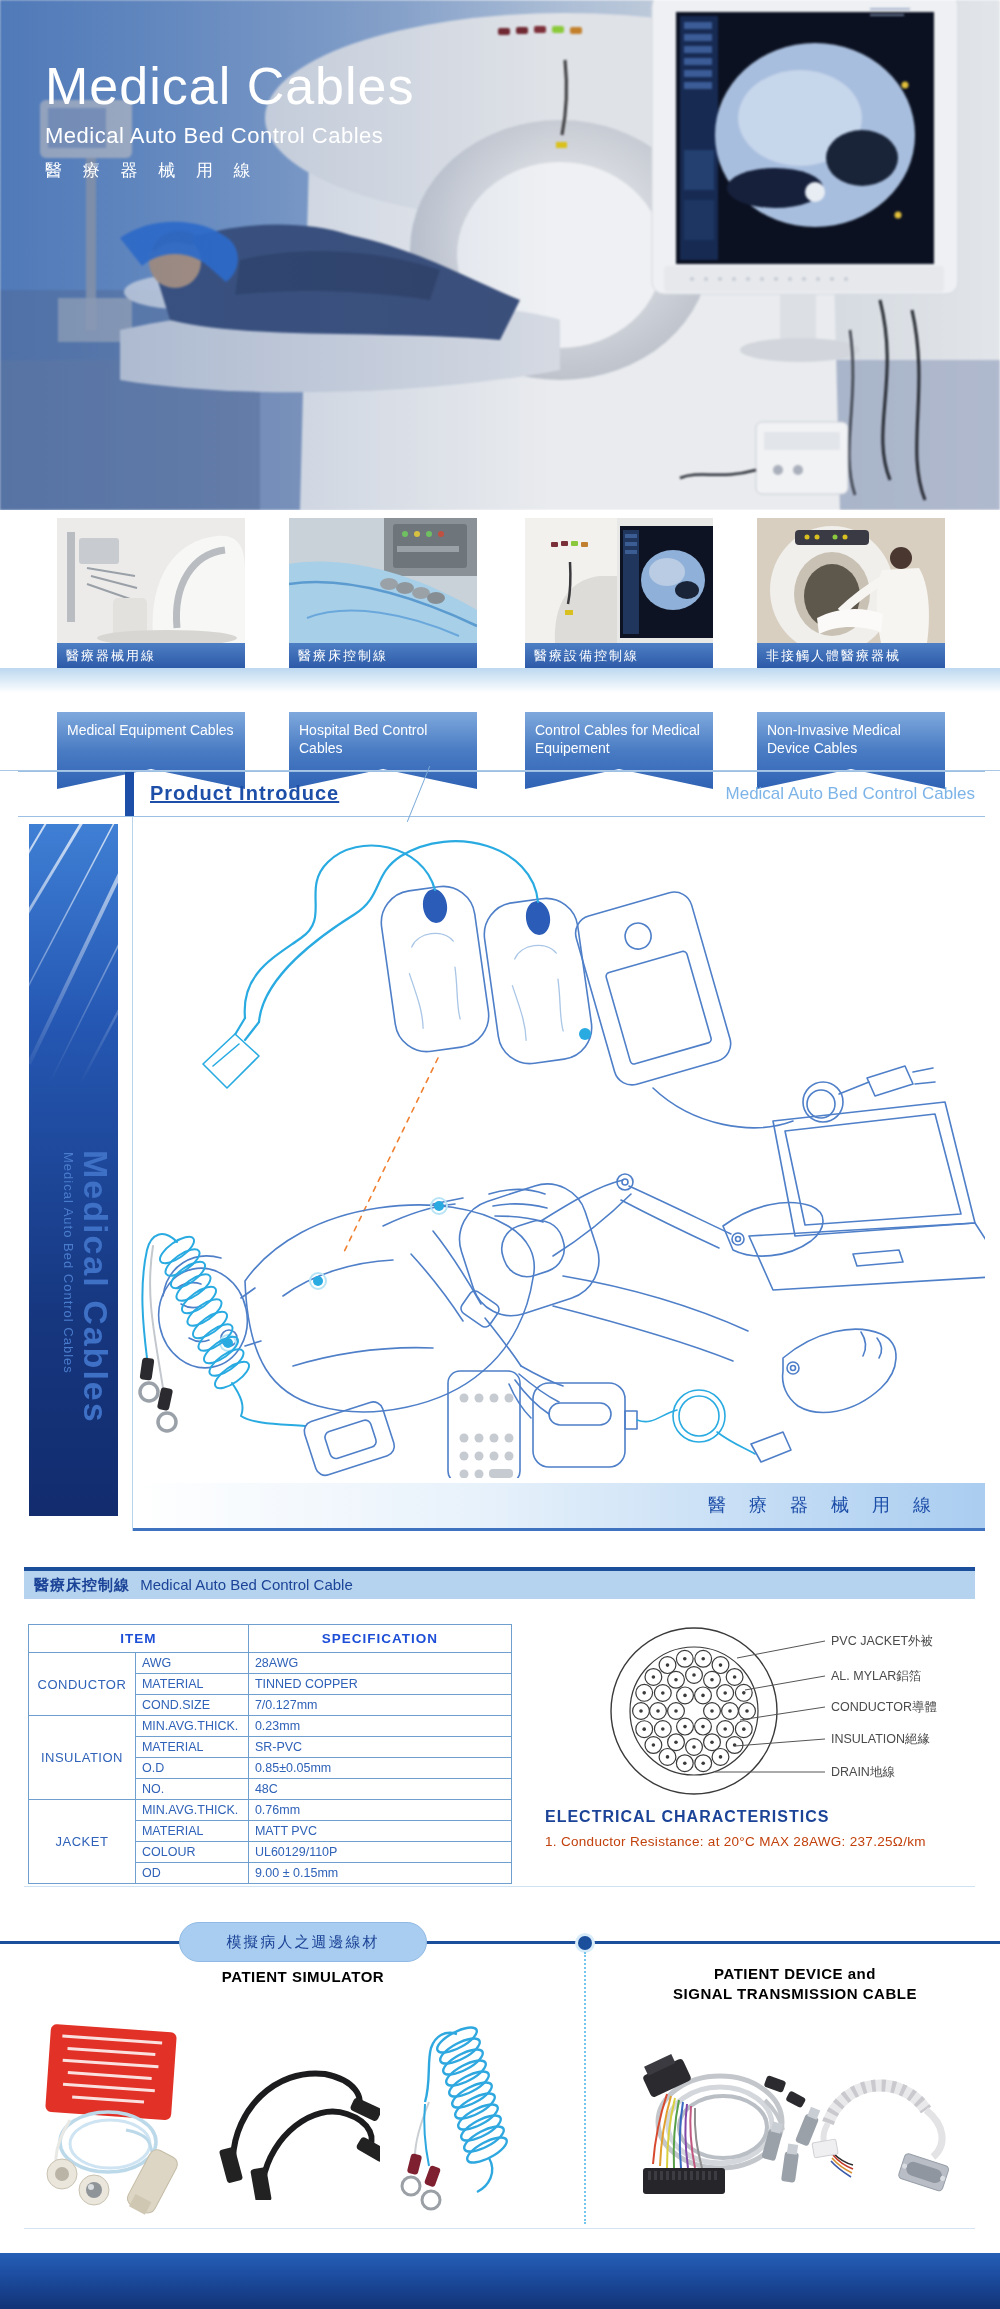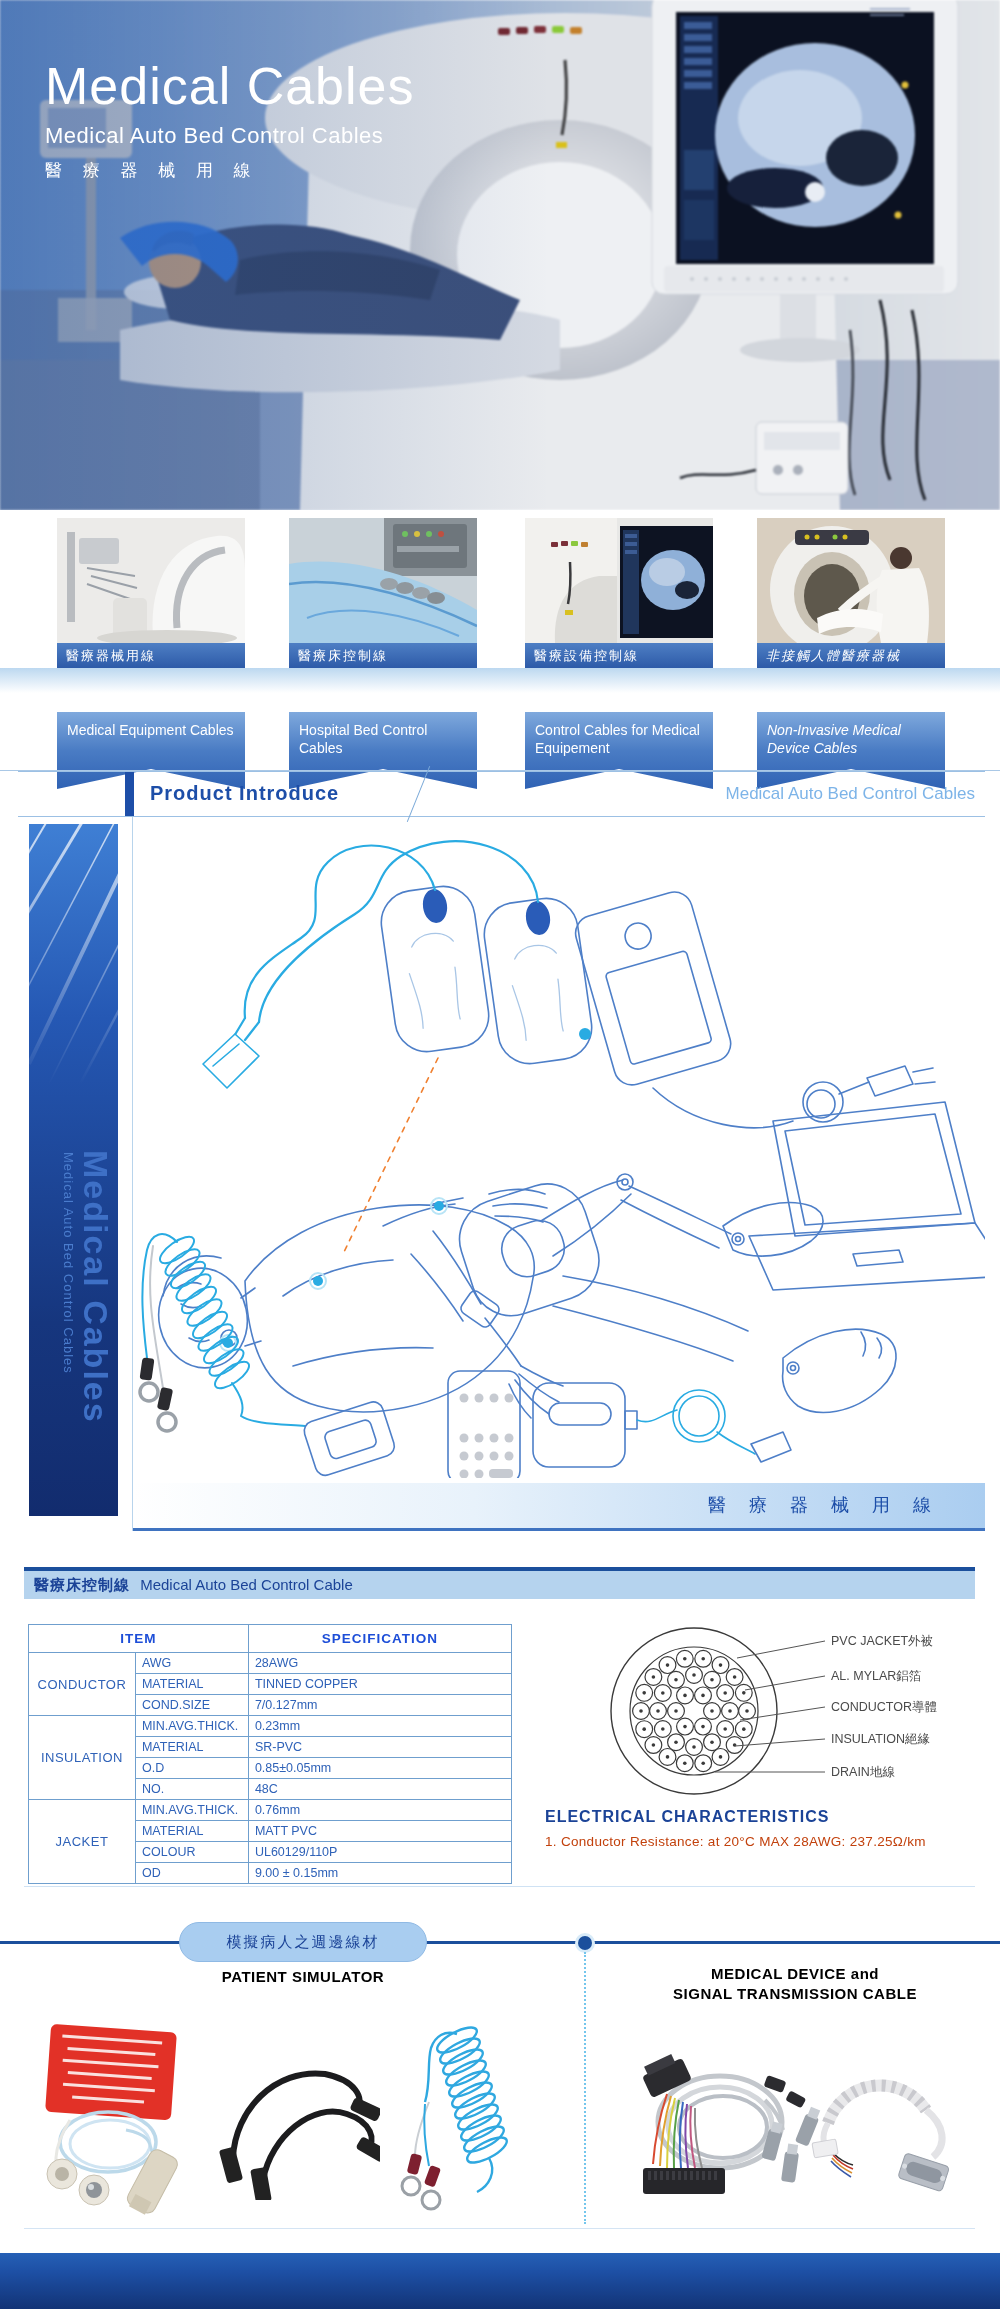--- a/index.html
+++ b/index.html
@@ -28,21 +28,21 @@
       padding:9px 10px 0 10px;
       background:linear-gradient(180deg,#7fa9dd 0%,#4a7cc4 50%,#2f62b4 100%);
       clip-path:polygon(0 0,100% 0,100% 100%,50% 74%,0 100%);margin-top:44px;}
   .hr-light{position:absolute;left:0;top:770px;width:1000px;height:1px;background:#aac8e6;}
 
   
   .intro-head{position:absolute;left:18px;top:771px;width:967px;height:46px;
       border-top:1px solid #9cc0e4;border-bottom:1px solid #9cc0e4;}
   .intro-accent{position:absolute;left:107px;top:0;width:9px;height:44px;background:#1d4ea8;}
   .intro-title{position:absolute;left:132px;top:10px;font-size:20px;font-weight:bold;
-      color:#1d4ea8;letter-spacing:1px;}
+      color:#1d4ea8;letter-spacing:1px;text-decoration:underline;}
   .intro-slash{position:absolute;left:400px;top:-8px;width:1px;height:60px;background:#7aa9d8;
       transform:rotate(22deg);}
   .intro-product{position:absolute;right:10px;top:12px;font-size:17px;color:#7db4e8;}
 
   .side-panel{position:absolute;left:29px;top:824px;width:89px;height:692px;
       background:linear-gradient(180deg,#3f7fd4 0%,#2558b4 28%,#16367e 72%,#122c6e 100%);}
   .side-text{position:absolute;top:326px;right:3px;height:380px;writing-mode:vertical-rl;}
   .side-big{font-size:34px;letter-spacing:2px;color:#3e70c6;font-weight:bold;}
   .side-small{font-size:13px;letter-spacing:1px;color:#4a7ccd;margin-top:2px;}
 
@@ -269,21 +269,21 @@
         <rect x="100" y="32" width="12" height="4" fill="#3c5c94"></rect>
         <ellipse cx="148" cy="62" rx="32" ry="30" fill="#8fb0d8"></ellipse>
         <ellipse cx="142" cy="54" rx="18" ry="14" fill="#b9cce4"></ellipse>
         <ellipse cx="162" cy="72" rx="12" ry="9" fill="#1a2438"></ellipse>
       </svg>
     </div>
     <div class="card-zh">醫療設備控制線</div>
     <div class="card-ribbon">Control Cables for Medical Equipement</div>
   </div>
 
-  <div class="card" style="left:757px;font-style:italic;">
+  <div class="card" style="left:757px;">
     <div class="card-photo">
       <svg width="188" height="125" viewBox="0 0 188 125">
         <rect width="188" height="125" fill="#d9cfc0"></rect>
         <ellipse cx="75" cy="72" rx="62" ry="64" fill="#f0efec"></ellipse>
         <ellipse cx="75" cy="76" rx="38" ry="42" fill="#c9c2b4"></ellipse>
         <ellipse cx="75" cy="78" rx="28" ry="32" fill="#5e584c"></ellipse>
         <rect x="38" y="12" width="74" height="15" rx="4" fill="#3a3a44"></rect>
         <circle cx="50" cy="19" r="2.5" fill="#d8c020"></circle>
           <circle cx="60" cy="19" r="2.5" fill="#d8c020"></circle>
         <circle cx="78" cy="19" r="2.5" fill="#8cc83e"></circle>
@@ -644,21 +644,21 @@
   <div class="elec-note">1. Conductor Resistance:  at 20°C MAX 28AWG: 237.25Ω/km</div>
   <div class="hr-faint1"></div>
 
   <div class="bottom-line"></div>
   <div class="pill pill-left">模擬病人之週邊線材</div>
   <div class="center-dot"></div>
   <div class="dotted-divider"></div>
 
   <div class="sec-head sec-head-left">PATIENT SIMULATOR</div>
   <div class="sec-head sec-head-right">
-    <div>MEDICAL DEVICE and</div>
+    <div>PATIENT DEVICE and</div>
     <div>SIGNAL TRANSMISSION CABLE</div>
   </div>
 
   <svg class="photo" style="left:30px;top:2022px;" width="160" height="195" viewBox="0 0 160 195">
     <g transform="rotate(4 80 50)">
       <rect x="18" y="6" width="126" height="88" rx="6" fill="#e23127"></rect>
       <g fill="#ffffff" opacity=".85">
         <rect x="30" y="16" width="100" height="3"></rect>
           <rect x="36" y="28" width="88" height="3"></rect>
         <rect x="32" y="40" width="96" height="3"></rect>

